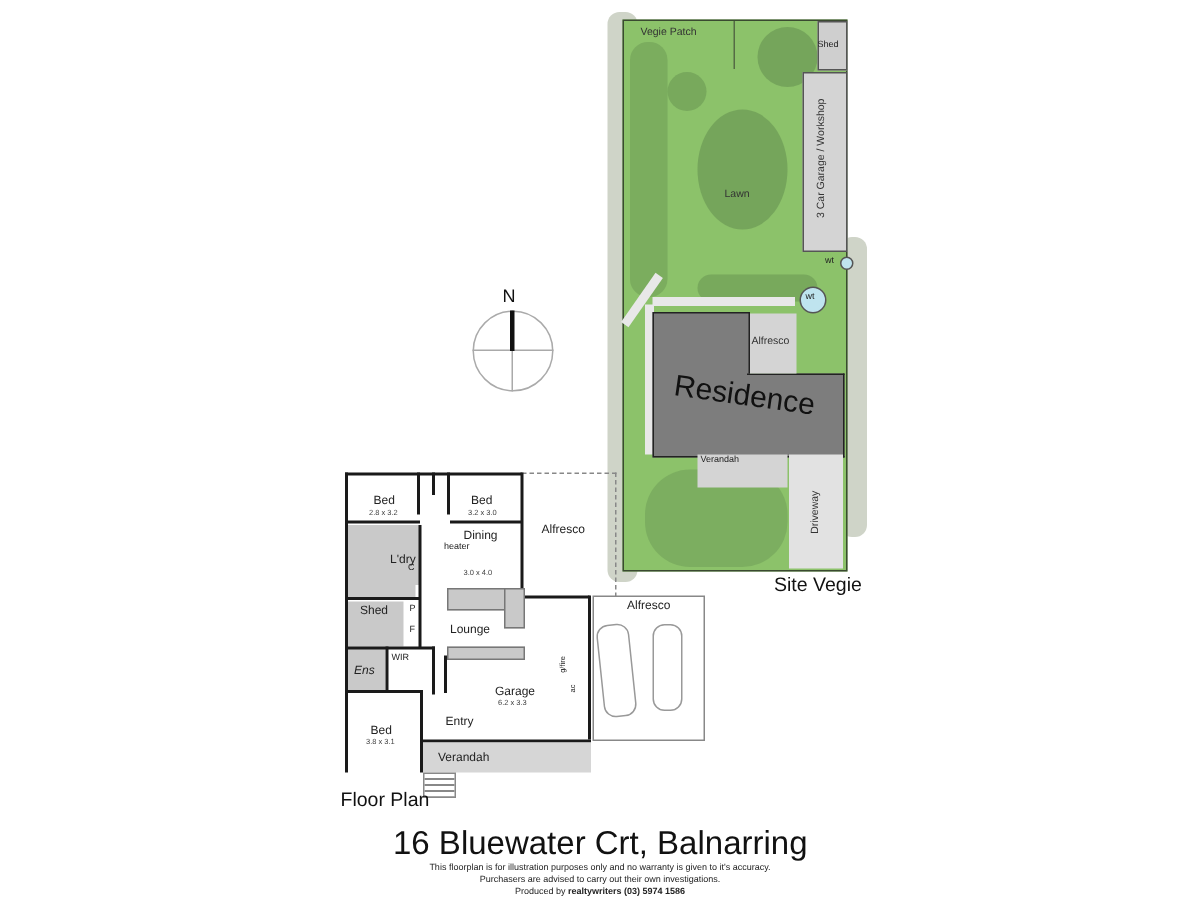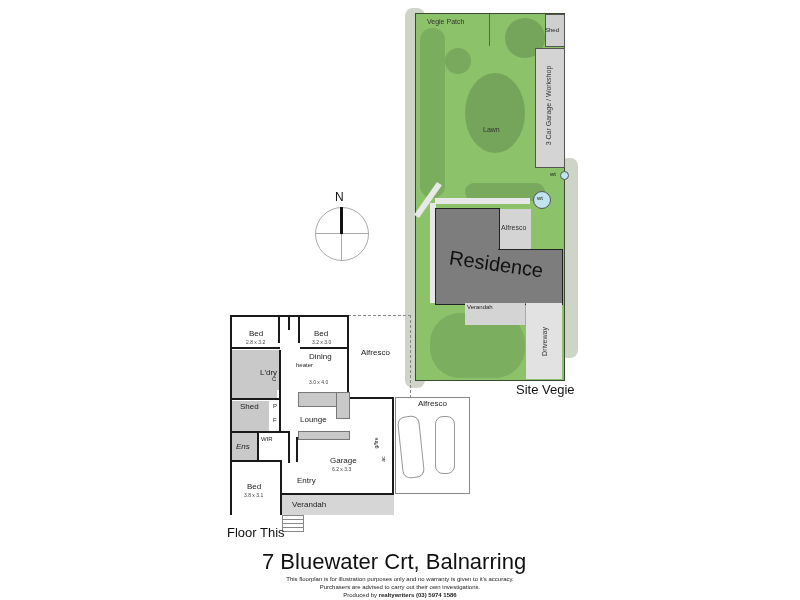--- a/index.html
+++ b/index.html
@@ -139,21 +139,21 @@
 
   <div class="grey" style="left:62px; top:185px; width:112px; height:20px; background:#d6d6d6;"></div>
   <span class="lbl room-name" style="left:72px; top:190px;">Verandah</span>
   <div class="abs" style="left:62px; top:205px; width:20px; height:15px; border:1px solid #888; background:repeating-linear-gradient(#fff 0 3px,#888 3px 4px);"></div>
 
   <div class="abs" style="left:175px; top:87px; width:73px; height:95px; border:1px solid #888;"></div>
   <span class="lbl room-name" style="left:198px; top:89px;">Alfresco</span>
   <div class="abs" style="left:180px; top:106px; width:20px; height:60px; border:1px solid #999; border-radius:8px; transform:rotate(-6deg);"></div>
   <div class="abs" style="left:215px; top:106px; width:18px; height:56px; border:1px solid #999; border-radius:8px;"></div>
 
-  <span class="lbl" style="left:7px; top:215px; font-size:13px; color:#111;">Floor This</span>
+  <span class="lbl" style="left:7px; top:215px; font-size:13px; color:#111;">Floor Plan</span>
 </div>
 
-<div class="lbl titlebig" style="left:262px; top:549px;">7 Bluewater Crt, Balnarring</div>
+<div class="lbl titlebig" style="left:262px; top:549px;">16 Bluewater Crt, Balnarring</div>
 <div class="lbl disclaimer" style="top:575px;">This floorplan is for illustration purposes only and no warranty is given to it's accuracy.</div>
 <div class="lbl disclaimer" style="top:583px;">Purchasers are advised to carry out their own investigations.</div>
 <div class="lbl disclaimer" style="top:591px;">
   <span>Produced by </span><b>realtywriters (03) 5974 1586</b>
 </div>
 
 </body></html>

